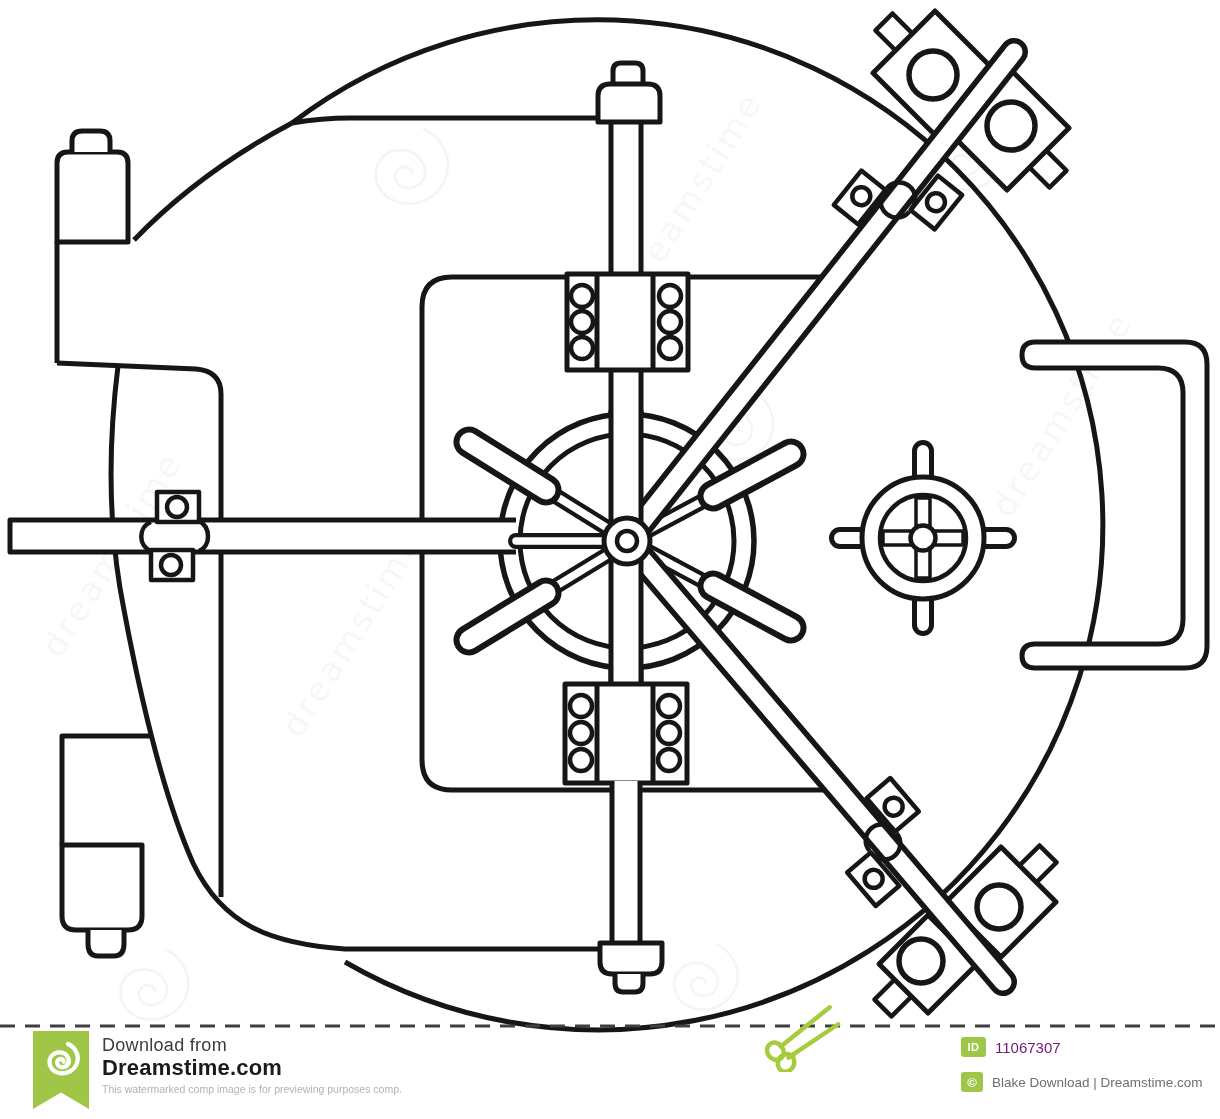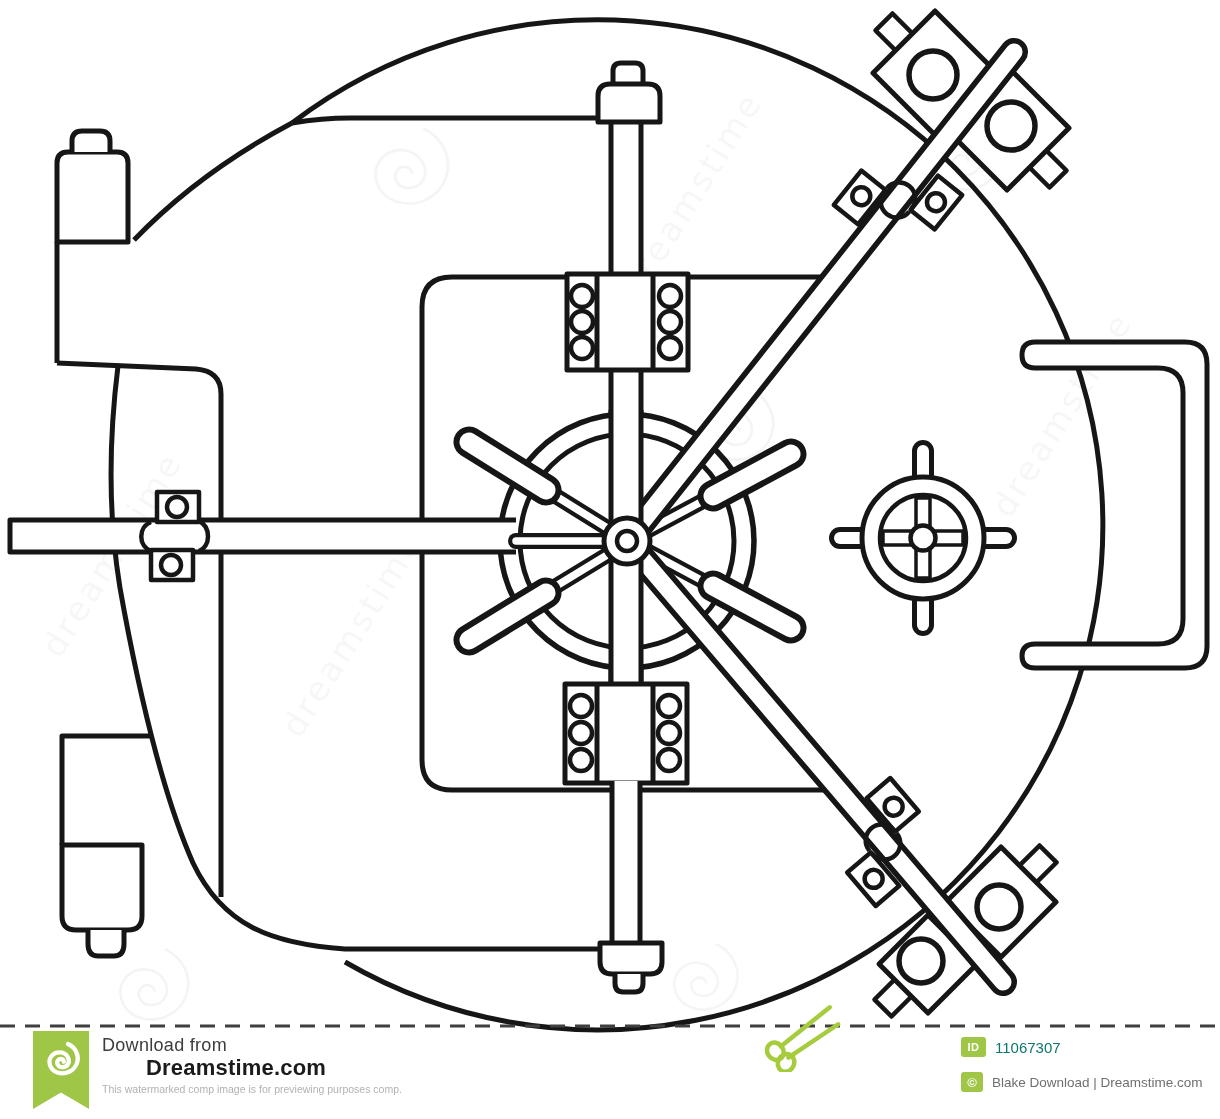--- a/index.html
+++ b/index.html
@@ -1,32 +1,32 @@
 <!DOCTYPE html>
 <html><head>
 <meta charset="utf-8">
 <style>
   html,body{margin:0;padding:0;background:#fff;}
   #page{position:relative;width:1220px;height:1119px;background:#fff;overflow:hidden;
         font-family:"Liberation Sans", sans-serif;}
   #art{position:absolute;left:0;top:0;width:1220px;height:1119px;}
   .footer-text{position:absolute;left:102px;}
   #dl-line1{top:1035px;font-size:18px;color:#3c3c3c;letter-spacing:.3px;text-align:right;}
-  #dl-line2{top:1055px;font-size:22px;font-weight:bold;color:#1b1b1b;letter-spacing:.2px;margin-left:44px;}
+  #dl-line2{top:1055px;font-size:22px;font-weight:bold;color:#1b1b1b;letter-spacing:.2px;}
   #disclaimer{top:1083px;font-size:10.5px;color:#b2b2b2;}
   .ribbon{position:absolute;left:33px;top:1031px;width:56px;height:78px;background:#9fc646;
           clip-path:polygon(0 0,100% 0,100% 100%,50% 79%,0 100%);}
   .meta-row{position:absolute;left:961px;display:flex;align-items:center;gap:9px;}
   #id-row{top:1037px;}
   #credit-row{top:1072px;}
   .green-badge{display:flex;align-items:center;justify-content:center;background:#9fc646;
                color:#fff;font-weight:bold;border-radius:3px;}
   #id-badge{width:25px;height:20px;font-size:11px;letter-spacing:.5px;}
   #c-badge{width:22px;height:20px;font-size:13px;}
-  #id-value{font-size:15px;color:#0f766e;}
+  #id-value{font-size:15px;color:#701a75;}
   #credit-text{font-size:13.5px;color:#6f6f6f;}
   #scissors{position:absolute;left:758px;top:1000px;}
 </style>
 </head>
 <body>
 
 <div id="page">
 
 <svg id="art" viewBox="0 0 1220 1119">
   <defs>

